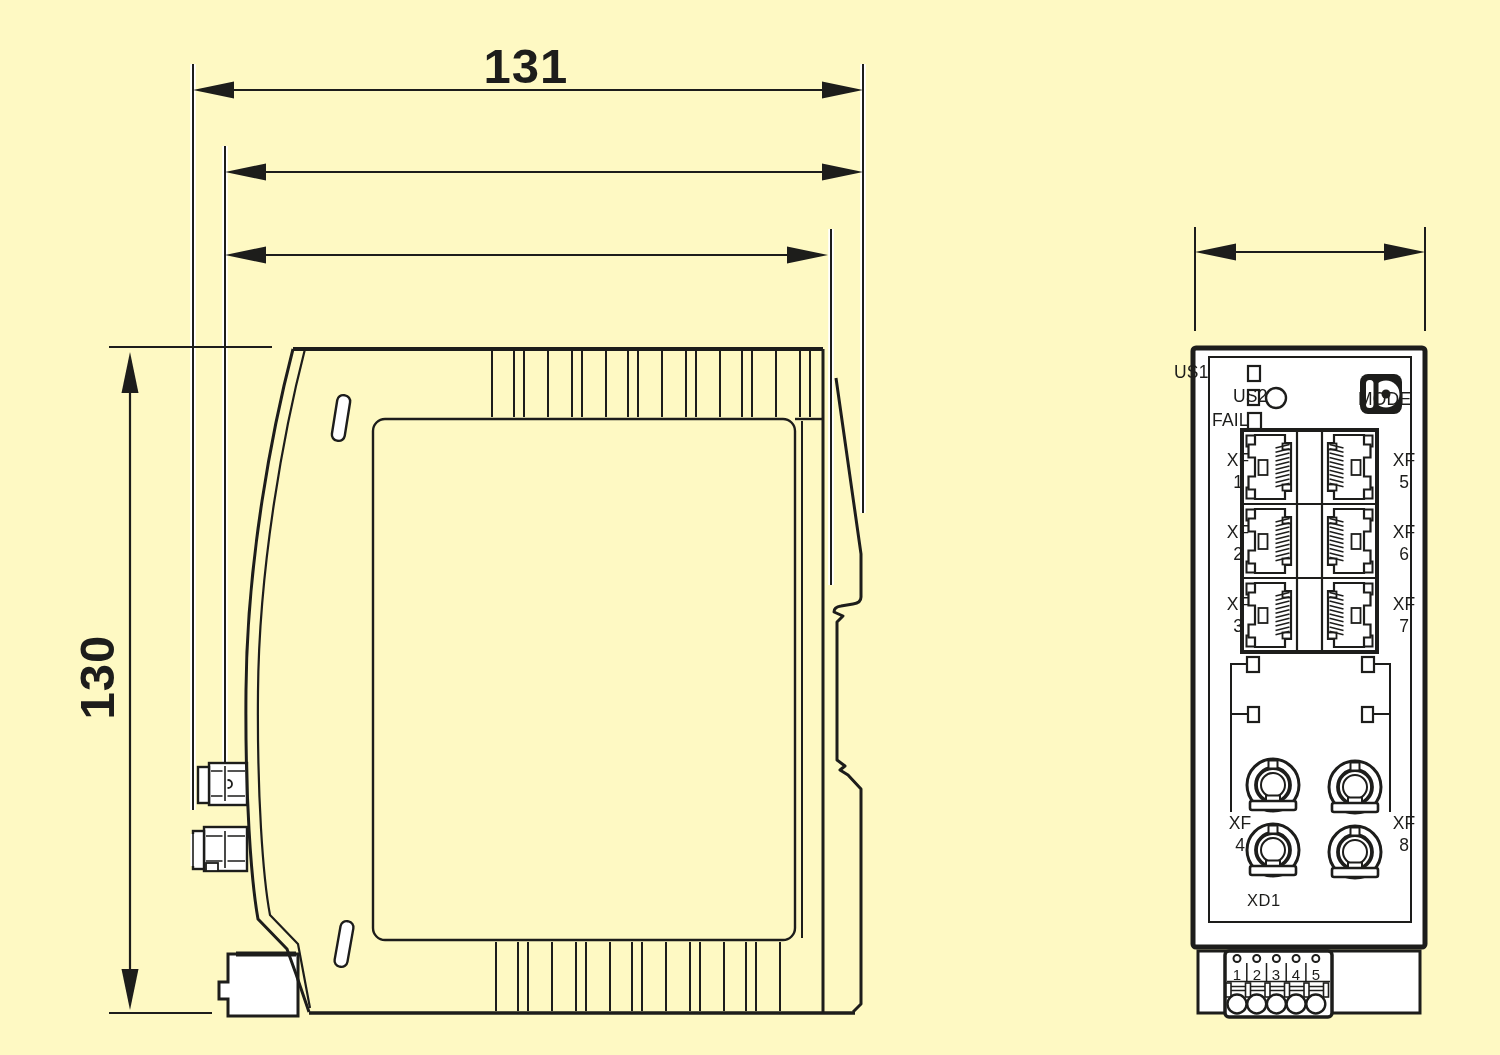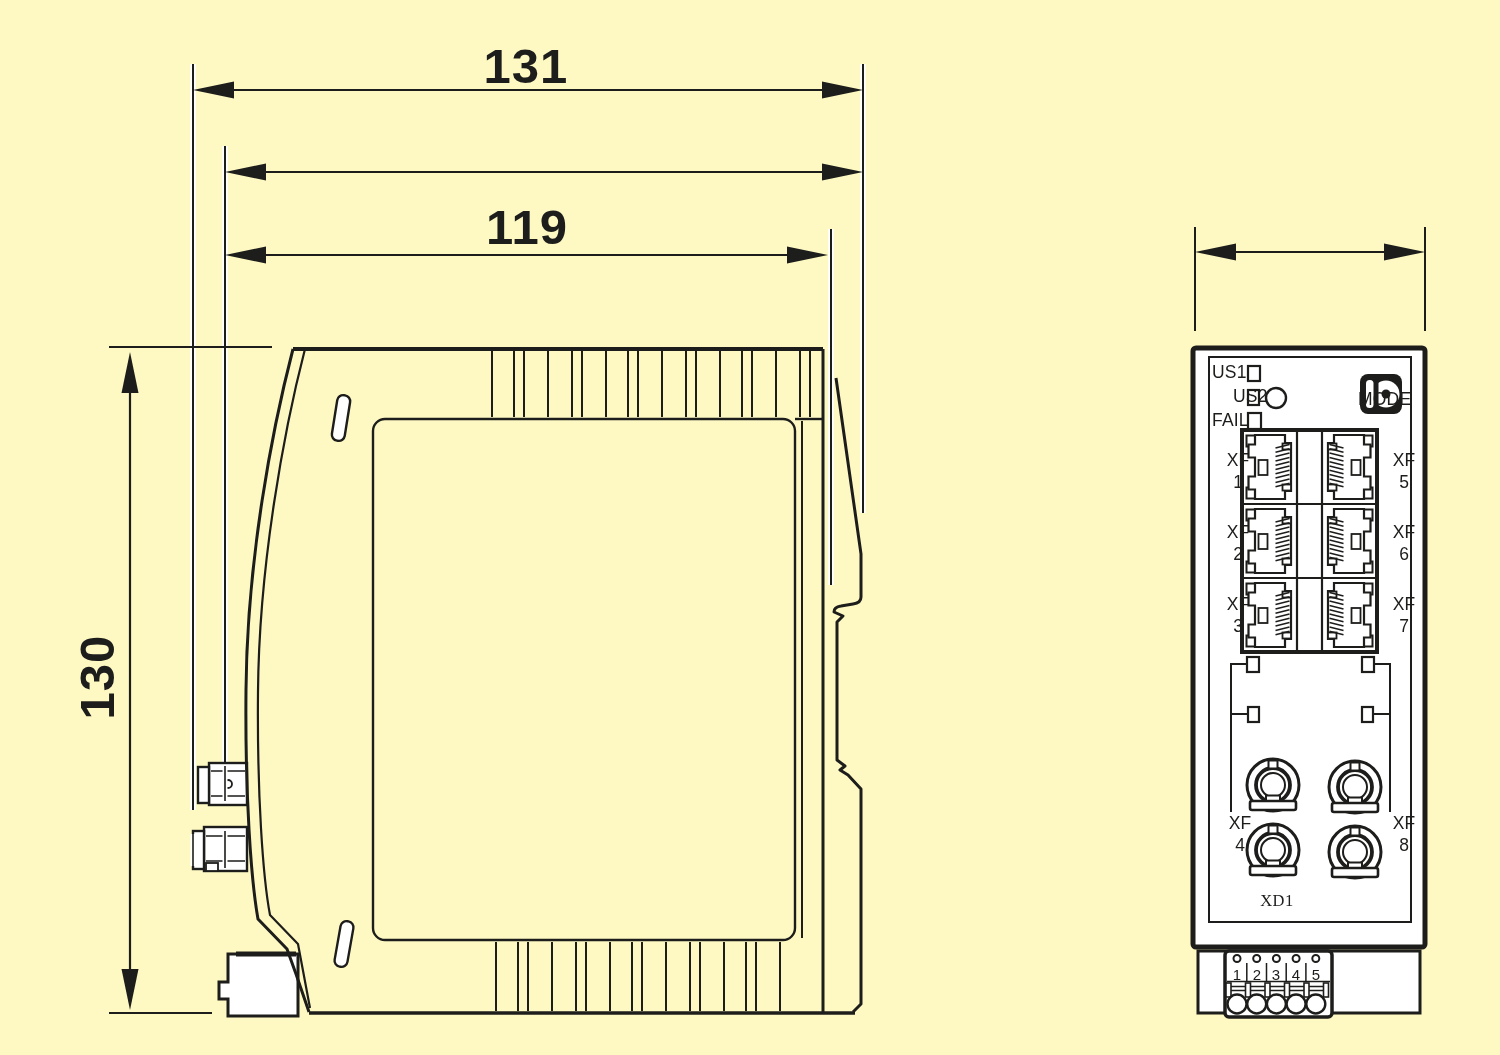--- a/index.html
+++ b/index.html
@@ -5,21 +5,21 @@
   html,body{margin:0;padding:0;background:#fff;}
   .canvas{position:relative;width:1500px;height:1055px;background:#fef9c3;
           font-family:"Liberation Sans",sans-serif;color:#1d1d1b;overflow:hidden;}
   .canvas > svg{position:absolute;left:0;top:0;}
   .t{position:absolute;white-space:nowrap;}
   .dim{font-size:49px;font-weight:700;text-align:center;letter-spacing:1px;width:200px;}
   .dim-v{transform:rotate(-90deg);transform-origin:center;}
   .lbl{font-size:17.5px;letter-spacing:.2px;}
   .plabel{font-size:17.5px;text-align:center;line-height:21.5px;width:60px;}
   .pins{font-size:15px;text-align:center;width:16px;font-weight:400;}
-  .xd1{font-size:16.5px;text-align:center;width:60px;letter-spacing:.5px;font-family:Liberation Serif, serif;}
+  .xd1{font-size:16.5px;text-align:left;width:60px;letter-spacing:.5px;}
   
   .ln{fill:none;stroke:#1d1d1b;}
   .fw{fill:#ffffff;stroke:#1d1d1b;}
   .cas{fill:none;stroke:#ffffff;}
   #ribs-top line,#ribs-bot line{stroke:#1d1d1b;stroke-width:2;}
 </style>
 </head>
 <body>
 
 <div class="canvas">
@@ -262,24 +262,23 @@
             <circle cx="1256.7" cy="1004" r="9.5"></circle>
         <circle cx="1276.4" cy="1004" r="9.5"></circle>
             <circle cx="1296.1" cy="1004" r="9.5"></circle>
         <circle cx="1315.8" cy="1004" r="9.5"></circle>
       </g>
     </g>
   </g>
 </svg>
 
 <div class="t dim" style="left:426px;top:38px">131</div>
-<div class="t dim" style="left:427px;top:199px">119</div>
 <div class="t dim dim-v" style="left:-7px;top:653px;height:48px">130</div>
 
-<div class="t lbl" style="left:1212px;top:362px">US1</div>
+<div class="t lbl" style="left:1174px;top:362px">US1</div>
 <div class="t lbl" style="left:1233px;top:386px">US2</div>
 <div class="t lbl" style="left:1212px;top:410px">FAIL</div>
 <div class="t lbl" style="left:1358px;top:389px">MODE</div>
 
 <div class="t plabel" style="left:1208px;top:450px">
   <div>XF</div>
       <div>1</div>
 </div>
 <div class="t plabel" style="left:1208px;top:522px">
   <div>XF</div>

